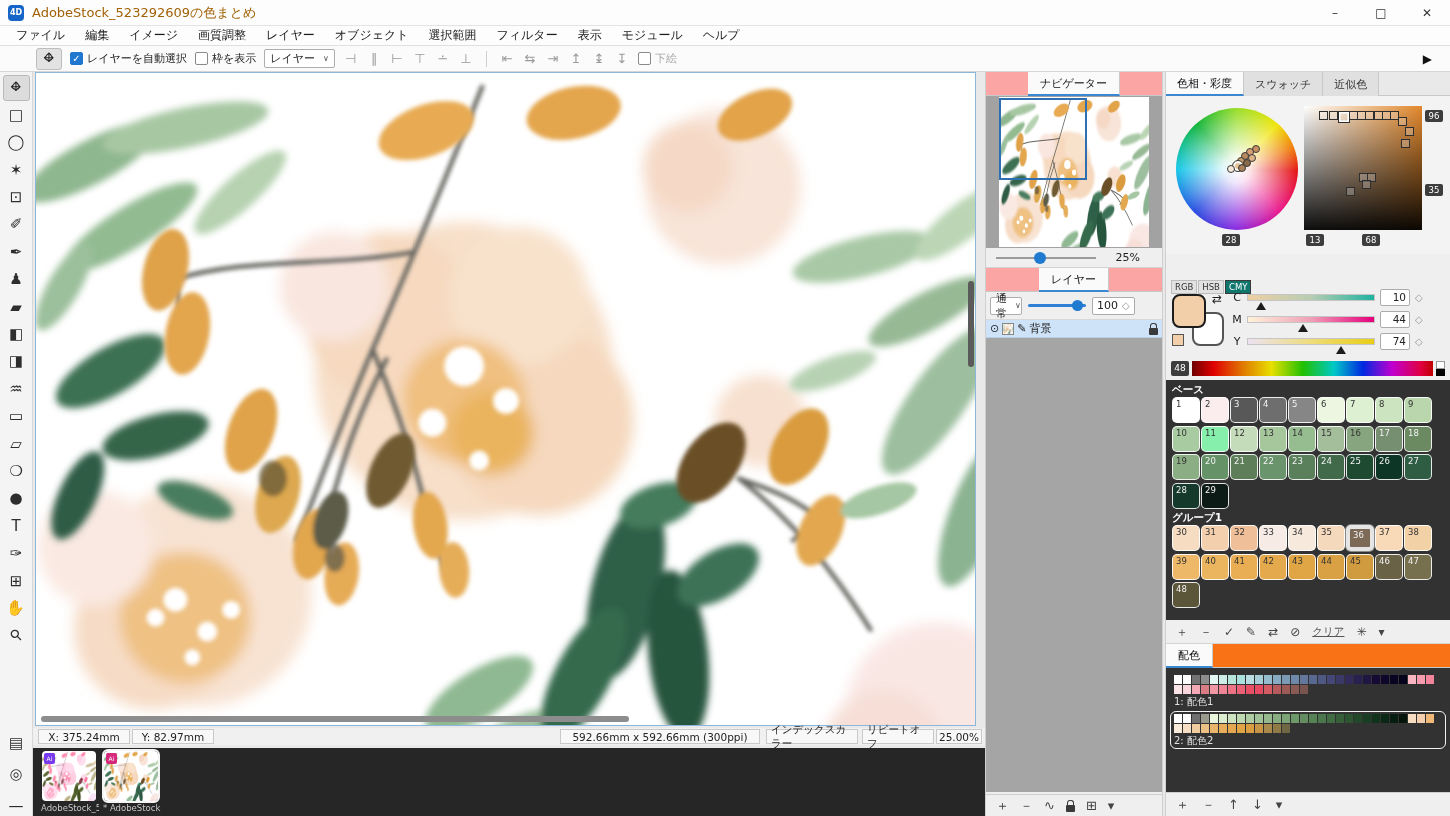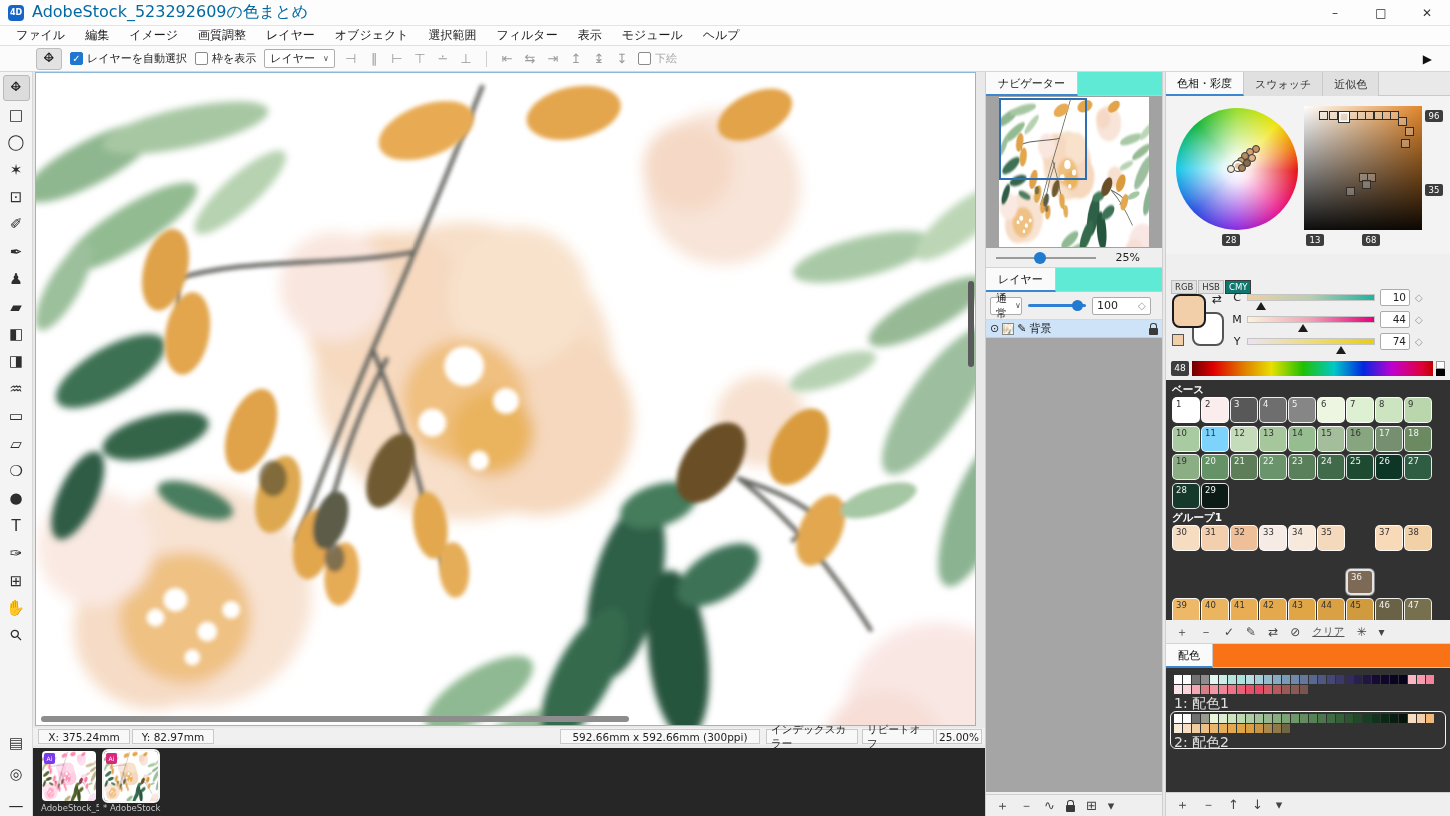--- a/index.html
+++ b/index.html
@@ -5,21 +5,21 @@
   * { margin:0; padding:0; box-sizing:border-box; }
   html,body { width:1450px; height:816px; overflow:hidden;
     font-family:"DejaVu Sans","Liberation Sans",sans-serif; font-size:12px; color:#222;
     background:#e9e9e9; position:relative; }
 
   
   .titlebar{position:absolute;left:0;top:0;width:1450px;height:26px;background:#fdfdfd;
     border-bottom:1px solid #e4e4e4;display:flex;align-items:center;padding-left:8px;}
   .appicon{width:16px;height:16px;background:#1565c8;border-radius:4px;color:#fff;font-size:8px;
     font-weight:bold;display:flex;align-items:center;justify-content:center;margin-right:8px;}
-  .title{font-size:16px;color:#0369a1;}
+  .title{font-size:13px;color:#a16207;}
   .winbtns{position:absolute;right:0;top:0;height:26px;display:flex;}
   .winbtn{width:46px;height:26px;display:flex;align-items:center;justify-content:center;font-size:12px;color:#333;}
   .menubar{position:absolute;left:0;top:26px;width:1450px;height:20px;background:#fdfdfd;
     border-bottom:1px solid #e0e0e0;display:flex;align-items:center;padding-left:6px;}
   .mitem{padding:0 10px;font-size:12px;color:#1a1a1a;cursor:default;}
 
   
   .optbar{position:absolute;left:0;top:46px;width:1450px;height:26px;background:#fbfbfb;
     border-bottom:1px solid #d6d6d6;display:flex;align-items:center;gap:8px;padding-left:36px;}
   .optmove{width:26px;height:22px;background:#e2e2e2;border:1px solid #bdbdbd;border-radius:3px;
@@ -71,37 +71,37 @@
   .thumbimg svg{width:100%;height:100%;display:block;}
   .badge{position:absolute;left:2px;top:2px;width:11px;height:11px;background:#d6297c;border-radius:2px;
     color:#fff;font-size:6px;display:flex;align-items:center;justify-content:center;z-index:2;}
   .thumblabel{width:58px;margin-top:2px;font-size:8.5px;color:#c9c9c9;text-align:center;white-space:nowrap;
     overflow:hidden;}
   .pinkify{filter:hue-rotate(300deg) saturate(1.15);}
 
   
   .midpanel{position:absolute;left:985px;top:72px;width:178px;height:744px;background:#efefef;
     border-left:1px solid #cfcfcf;border-right:1px solid #cfcfcf;}
-  .ptabrow{position:relative;height:24px;border-bottom:1px solid #c9c9c9;background:#5eead4;display:flex;}
+  .ptabrow{position:relative;height:24px;border-bottom:1px solid #c9c9c9;background:#fca5a5;display:flex;justify-content:center;}
   .ptab{height:24px;padding:0 12px;background:#fafafa;border-right:1px solid #c9c9c9;
     font-size:11px;display:flex;align-items:center;border-bottom:2px solid #3c87d2;color:#111;}
   .navbody{position:relative;height:152px;background:#a2a2a2;overflow:hidden;}
   .navimg{position:absolute;left:13px;top:1px;width:150px;height:150px;}
   .navimg svg{width:100%;height:100%;display:block;}
   .navrect{position:absolute;left:13px;top:2px;width:88px;height:82px;border:2px solid #2e6fb2;}
   .navslider{position:relative;height:20px;background:#efefef;border-bottom:1px solid #d2d2d2;}
   .navtrack{position:absolute;left:10px;top:9px;width:100px;height:2px;background:#9a9a9a;}
   .navthumb{position:absolute;left:48px;top:4px;width:12px;height:12px;border-radius:50%;background:#1f7ad0;}
   .navzoom{position:absolute;right:22px;top:3px;font-size:11px;color:#222;}
   .layctl{position:relative;height:28px;background:#efefef;border-bottom:1px solid #d8d8d8;
     display:flex;align-items:center;gap:6px;padding:0 4px;}
   .opatrack{position:relative;width:58px;height:3px;background:#2f7fd6;border-radius:2px;}
   .opathumb{position:absolute;left:44px;top:-4.5px;width:11px;height:11px;border-radius:50%;background:#1f7ad0;}
   .spinbox{height:18px;background:#fff;border:1px solid #ababab;border-radius:2px;font-size:11px;
-    display:flex;align-items:center;padding:0 4px;gap:20px;}
+    display:flex;align-items:center;padding:0 4px;gap:4px;}
   .spin{color:#999;font-size:10px;}
   .layrow{position:relative;height:18px;background:#cfe3f8;border-bottom:1px solid #b8cde6;
     display:flex;align-items:center;gap:3px;padding:0 4px;font-size:11px;}
   .layrow .nm{flex:1;}
   .minithumb{width:12px;height:12px;border:1px solid #888;overflow:hidden;background:#fff;}
   .minithumb svg{width:100%;height:100%;display:block;}
   .grayfill{height:454px;background:#a5a5a5;}
   .panelbar{position:absolute;left:0;bottom:0;width:100%;height:22px;background:#efefef;
     border-top:1px solid #cfcfcf;display:flex;align-items:center;gap:11px;padding-left:10px;}
   .pbicon{font-size:13px;color:#444;line-height:1;}
@@ -157,33 +157,33 @@
   .spectag{width:18px;height:15px;background:#3d3d3d;color:#fff;font-size:9px;display:flex;align-items:center;justify-content:center;border-radius:2px;}
   .specbar{flex:1;height:15px;background:linear-gradient(to right,#6e0000,#e00000 9%,#e07800 21%,#e8e000 33%,
     #20c000 46%,#00c8c8 59%,#0028e0 71%,#c000d0 83%,#e00040 95%,#c00000);}
   .specend{width:9px;height:15px;display:flex;flex-direction:column;}
   .specend i{flex:1;display:block;}
   .swdark{position:absolute;left:0;top:308px;width:100%;height:240px;background:#323232;padding:3px 6px;}
   .swlabel{font-size:10.5px;font-weight:bold;color:#fff;height:14px;}
   .swgrid{display:flex;flex-wrap:wrap;width:270px;}
   .sw{width:27.5px;height:26px;border:1px solid rgba(255,255,255,.88);border-radius:5px;margin:0 1.5px 2.5px 0;
     font-size:8.5px;padding:1px 0 0 3px;color:#333;}
-  .sw.sel{border:2px solid #e5e5e5;box-shadow:0 0 0 1px #888;margin-top:44px;}
+  .sw.sel{border:4px solid #e5e5e5;box-shadow:0 0 0 1px #888;}
   .sw span.w{color:#f2f2f2;}
   .swtoolbar{position:absolute;left:0;top:548px;width:100%;height:24px;background:#efefef;display:flex;
     align-items:center;gap:12px;padding-left:10px;border-bottom:1px solid #d5d5d5;}
   .swtoolbar .pbicon{font-size:12px;}
   .swtoolbar .txt{font-size:10.5px;color:#555;text-decoration:underline;}
   .schtabrow{position:absolute;left:0;top:572px;width:100%;height:24px;background:#f97316;border-bottom:1px solid #c9c9c9;display:flex;}
   .schdark{position:absolute;left:0;top:596px;width:100%;height:124px;background:#323232;padding:4px 4px;}
   .scheme{position:relative;border:1.5px solid transparent;border-radius:6px;padding:2px 3px;margin-bottom:1px;}
   .scheme.sel{border-color:#f2f2f2;}
   .srow{height:9px;white-space:nowrap;font-size:0;margin-bottom:1px;}
   .srow i{display:inline-block;width:8px;height:9px;margin-right:1px;}
-  .slabel{font-size:14px;color:#e0e0e0;height:12px;}
+  .slabel{font-size:10px;color:#e0e0e0;height:12px;}
   .schtoolbar{position:absolute;left:0;top:720px;width:100%;height:24px;background:#efefef;display:flex;
     align-items:center;gap:13px;padding-left:10px;border-top:1px solid #cfcfcf;}
 </style>
 </head>
 <body>
 
 <svg width="0" height="0" style="position:absolute" aria-hidden="true">
   <defs>
     <filter id="b2" x="-30%" y="-30%" width="160%" height="160%">
         <feGaussianBlur stdDeviation="2"></feGaussianBlur>
@@ -623,21 +623,21 @@
         <div class="sw" style="background:#ffffff"><span class="">1</span></div>
         <div class="sw" style="background:#fbecee"><span class="">2</span></div>
         <div class="sw" style="background:#585858"><span class="w">3</span></div>
         <div class="sw" style="background:#6e6e6e"><span class="w">4</span></div>
         <div class="sw" style="background:#868686"><span class="w">5</span></div>
         <div class="sw" style="background:#edf6e1"><span class="">6</span></div>
         <div class="sw" style="background:#def0d2"><span class="">7</span></div>
         <div class="sw" style="background:#cde4c0"><span class="">8</span></div>
         <div class="sw" style="background:#bad6ad"><span class="">9</span></div>
         <div class="sw" style="background:#a9cba2"><span class="">10</span></div>
-        <div class="sw" style="background:#7dd3fc"><span class="">11</span></div>
+        <div class="sw" style="background:#86efac"><span class="">11</span></div>
         <div class="sw" style="background:#c5dcba"><span class="">12</span></div>
         <div class="sw" style="background:#a6c69c"><span class="">13</span></div>
         <div class="sw" style="background:#96bd90"><span class="">14</span></div>
         <div class="sw" style="background:#a4be9b"><span class="">15</span></div>
         <div class="sw" style="background:#87a680"><span class="">16</span></div>
         <div class="sw" style="background:#768f70"><span class="w">17</span></div>
         <div class="sw" style="background:#6b8a62"><span class="w">18</span></div>
         <div class="sw" style="background:#8bae85"><span class="">19</span></div>
         <div class="sw" style="background:#659266"><span class="w">20</span></div>
         <div class="sw" style="background:#5e7e5a"><span class="w">21</span></div>

